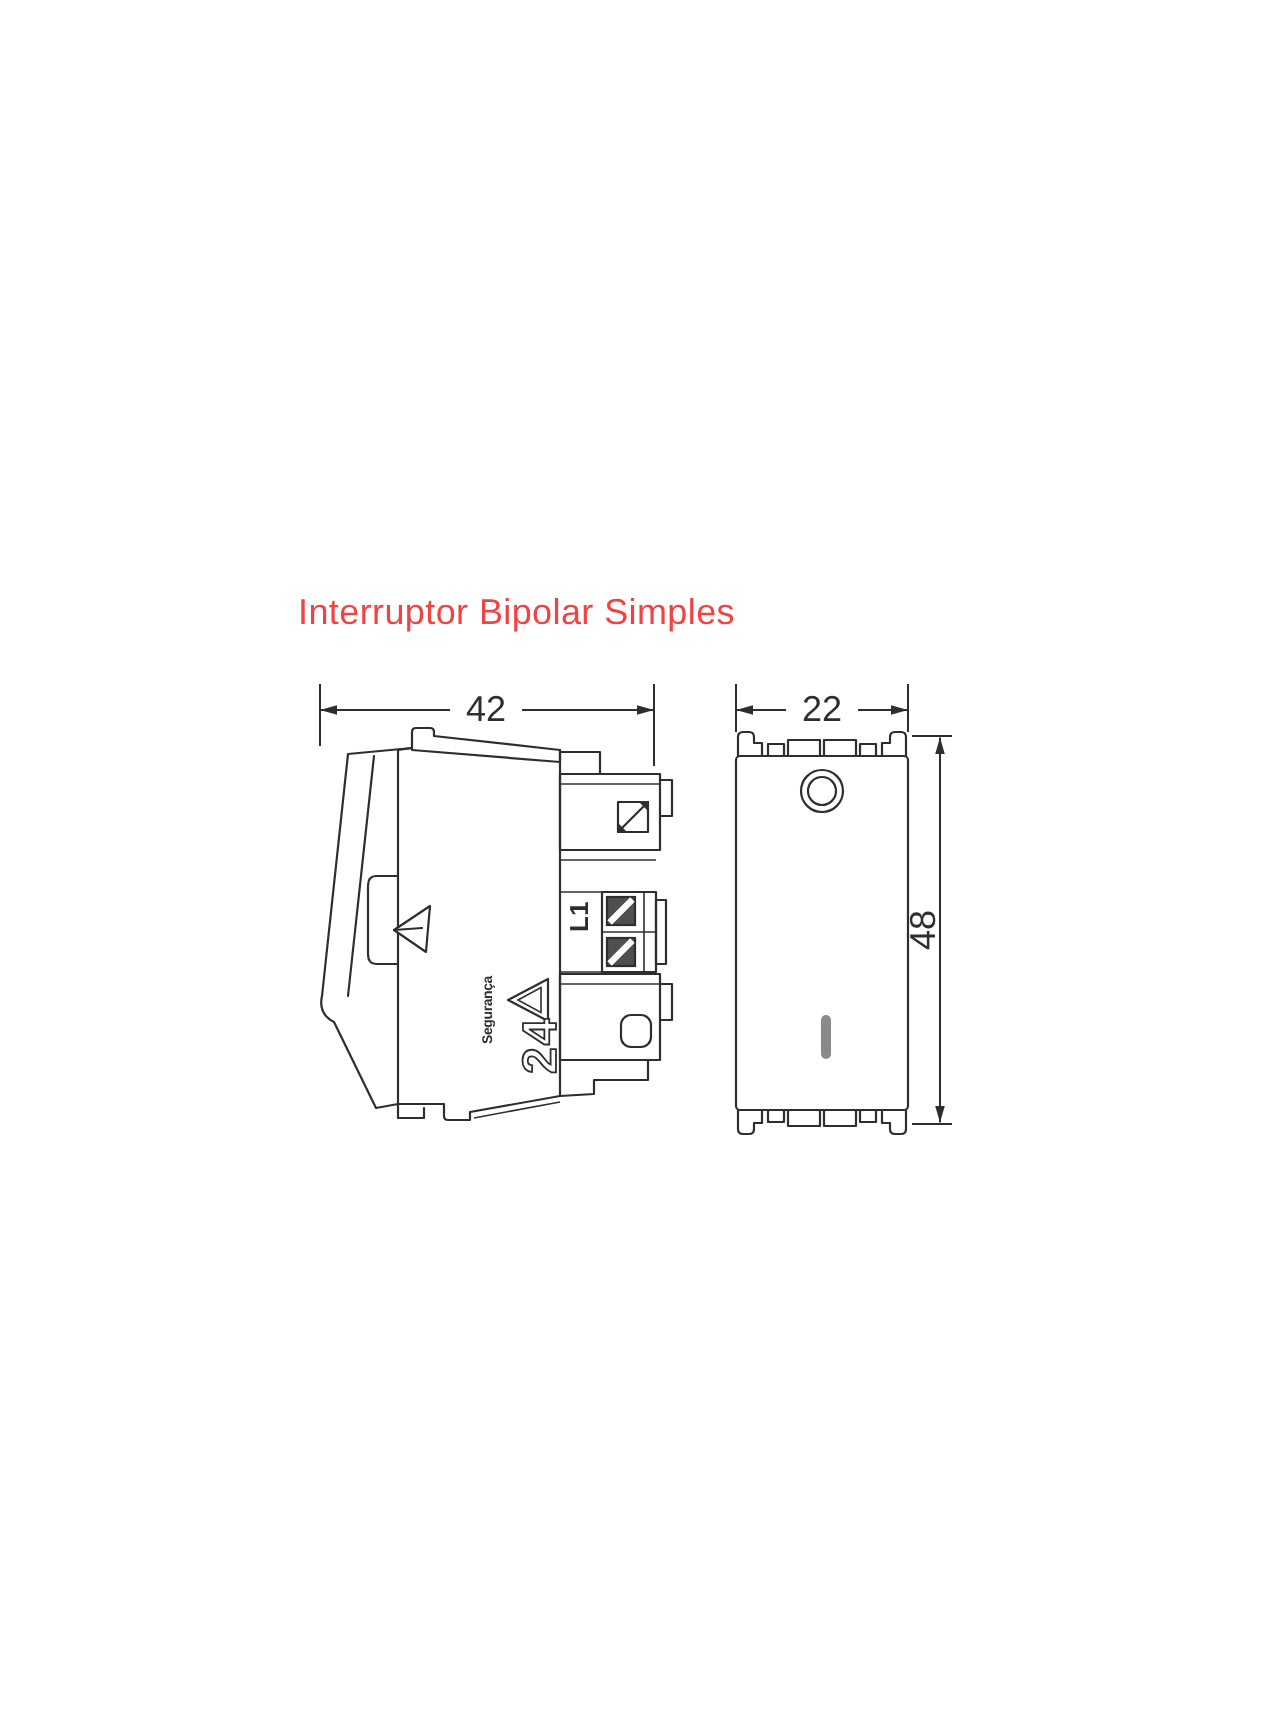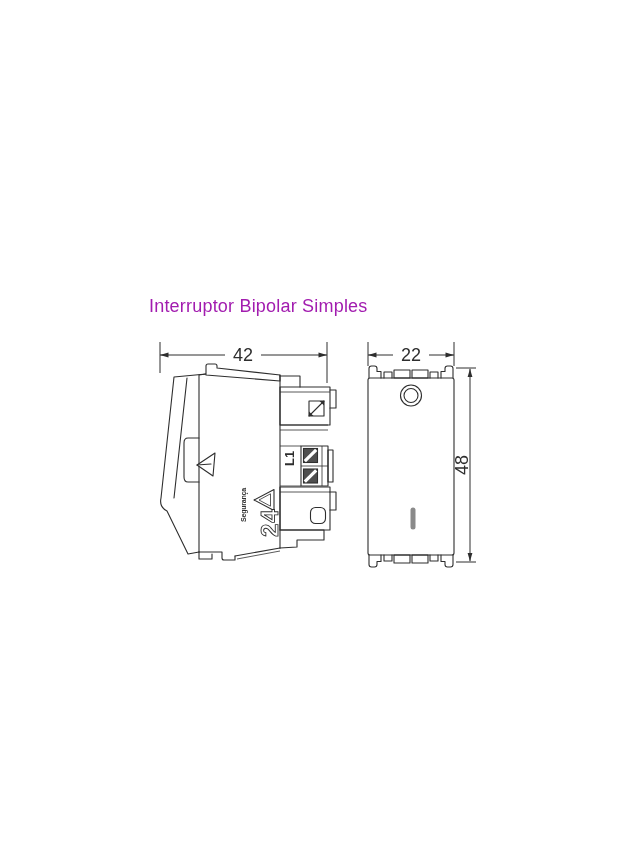--- a/index.html
+++ b/index.html
@@ -1,19 +1,19 @@
 <!DOCTYPE html>
 <html><head>
 <meta charset="utf-8">
 <style>
   html,body{margin:0;padding:0;background:#fff;}
   .page{position:relative;width:635px;height:865px;background:#ffffff;overflow:hidden;
         font-family:"Liberation Sans",sans-serif;}
   .title{position:absolute;left:149px;top:296px;font-size:18px;font-weight:400;
-         color:#a21caf;letter-spacing:0.2px;white-space:nowrap;}
+         color:#ef4444;letter-spacing:0.2px;white-space:nowrap;}
   .drawing{position:absolute;left:140px;top:330px;width:360px;height:260px;}
   
   .ln{fill:none;stroke:#2e2e2e;stroke-width:1.1;stroke-linejoin:round;stroke-linecap:round;}
   .fw{fill:#ffffff;stroke:#2e2e2e;stroke-width:1.1;stroke-linejoin:round;}
   .thin{fill:none;stroke:#2e2e2e;stroke-width:0.8;}
   .dim{fill:none;stroke:#2e2e2e;stroke-width:1;}
   .arrow{fill:#2e2e2e;stroke:none;}
   .dimtext{font-family:"Liberation Sans",sans-serif;font-size:18px;fill:#2e2e2e;text-anchor:middle;}
   .mark{font-family:"Liberation Sans",sans-serif;font-weight:bold;fill:#2e2e2e;}
   .outline-num{font-family:"Liberation Sans",sans-serif;font-weight:bold;font-size:24px;

